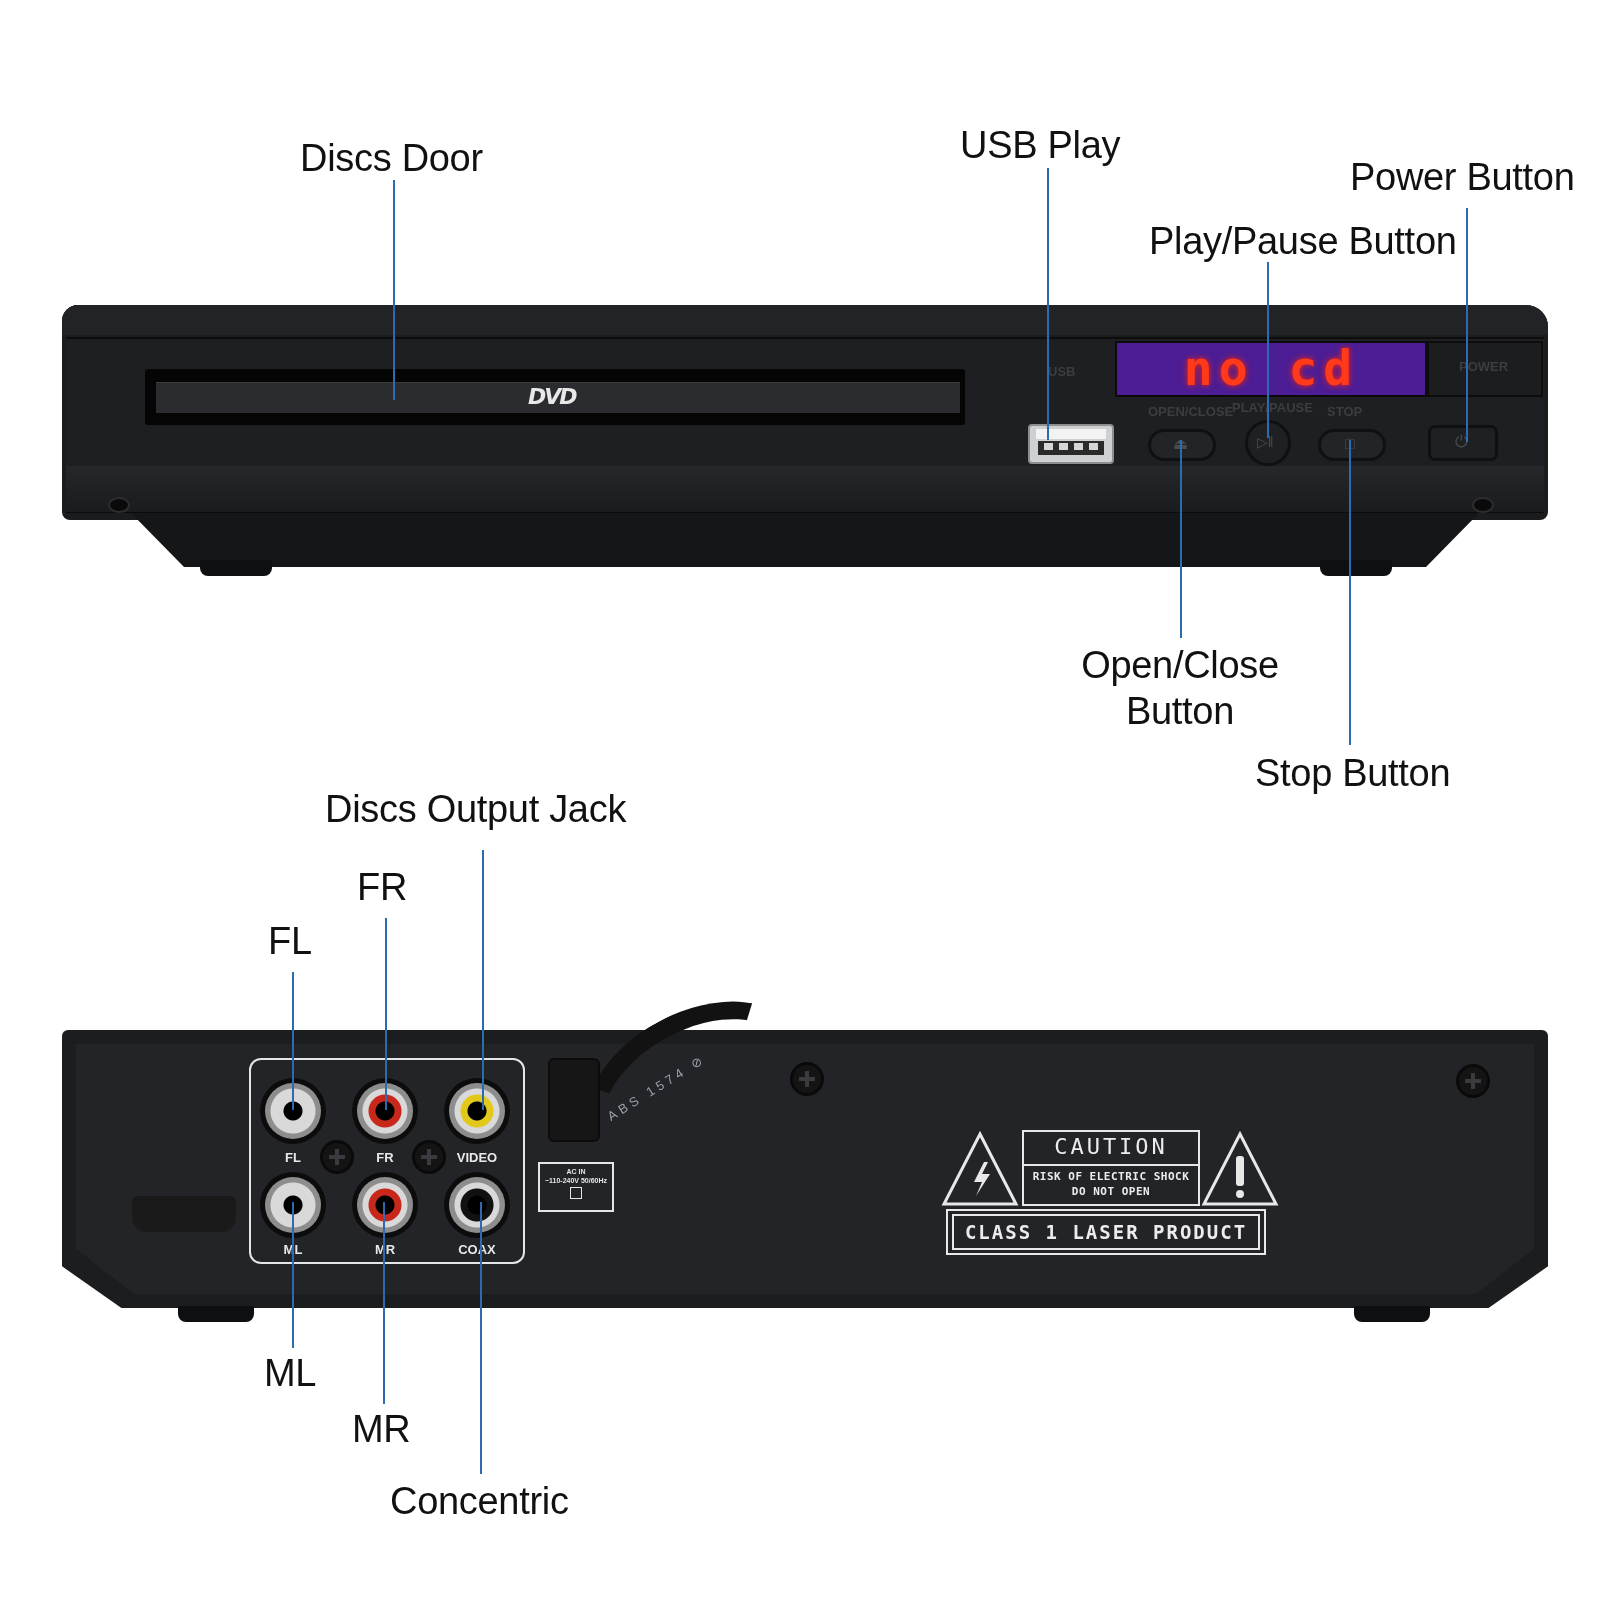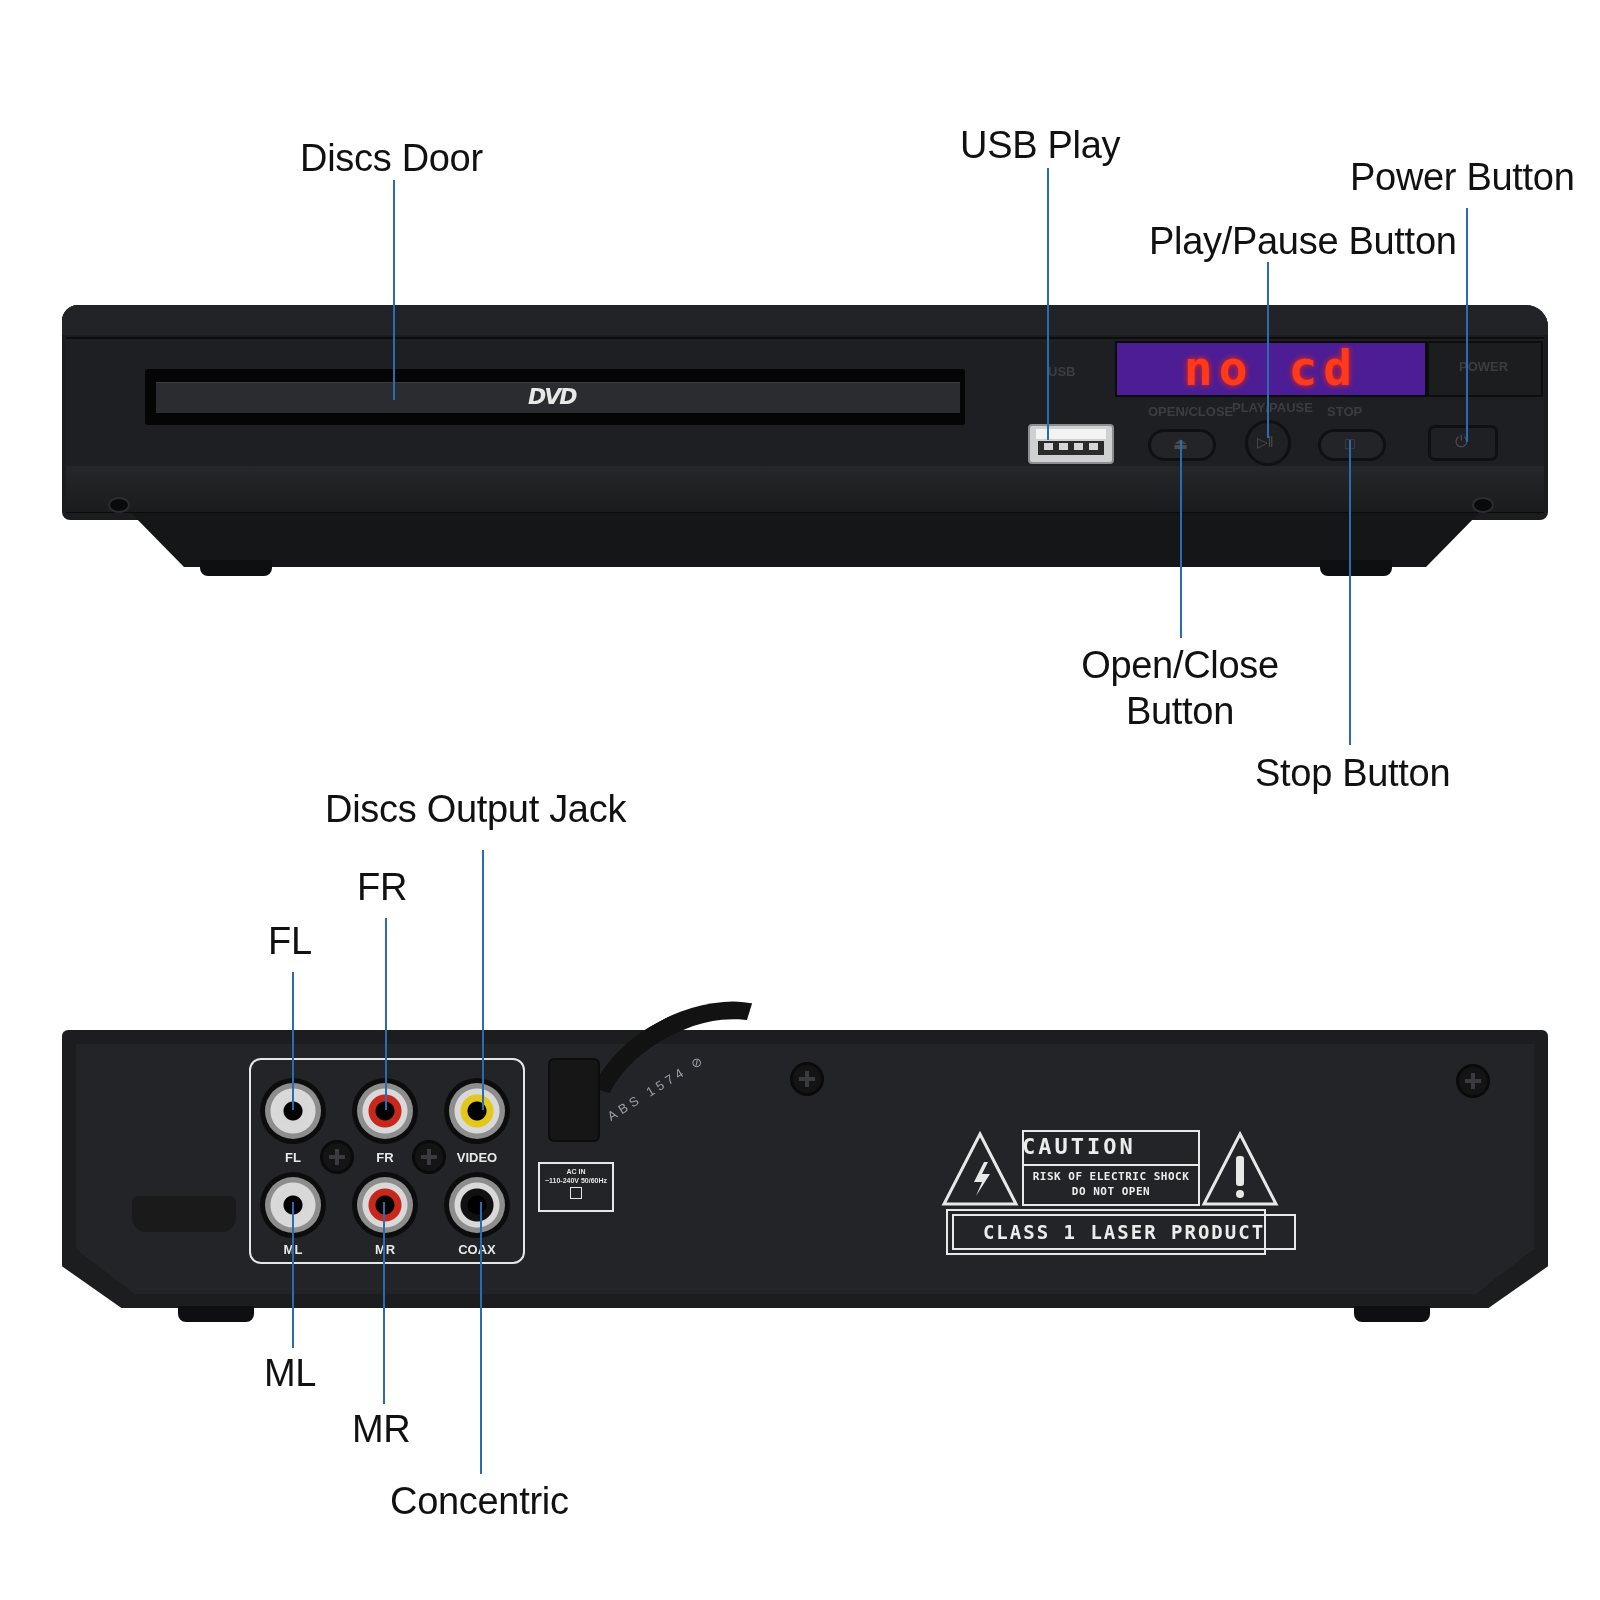--- a/index.html
+++ b/index.html
@@ -68,27 +68,27 @@
   .ac-box { left:538px; top:1162px; width:76px; height:50px; border:2px solid #e6e6e6; box-sizing:border-box;
             font-size:7px; font-weight:bold; color:#e6e6e6; text-align:center; line-height:9px; padding-top:3px; }
   .ac-box .sq { display:inline-block; width:10px; height:10px; border:1px solid #e6e6e6; margin-top:2px; }
   .cord-grommet { left:548px; top:1058px; width:48px; height:80px; background:#161617; border-radius:6px;
                   border:2px solid #0c0c0c; }
   .cord { left:578px; top:1012px; width:200px; height:120px; border:18px solid #121213; border-color:#121213 transparent transparent transparent;
           border-radius:60% 60% 0 0; transform:rotate(-28deg); }
   .cord-text { font-size:13px; color:#9aa0a8; letter-spacing:4px; }
 
   .caution-frame { left:1022px; top:1130px; width:178px; height:76px; border:2px solid #e8e8e8; box-sizing:border-box; }
-  .caution-title { left:1022px; top:1134px; width:178px; text-align:left; font-size:22px; font-weight:bold; color:#ececec; letter-spacing:3px;
+  .caution-title { left:1022px; top:1134px; width:178px; text-align:center; font-size:22px; font-weight:normal; color:#ececec; letter-spacing:3px;
                    font-family:"DejaVu Sans Mono", monospace; }
   .caution-divider { left:1022px; top:1164px; width:178px; height:2px; background:#e8e8e8; }
   .caution-sub { left:1022px; top:1169px; width:178px; text-align:center; font-size:11px; font-weight:bold; color:#ececec;
                  line-height:15px; font-family:"DejaVu Sans Mono", monospace; letter-spacing:0.5px; }
   .laser-frame { left:946px; top:1209px; width:320px; height:46px; border:2px solid #e8e8e8; box-sizing:border-box; }
-  .laser-inner { left:952px; top:1214px; width:344px; height:36px; border:2px solid #e8e8e8; box-sizing:border-box;
+  .laser-inner { left:952px; top:1214px; width:308px; height:36px; border:2px solid #e8e8e8; box-sizing:border-box;
                  text-align:center; font-size:19px; line-height:32px; font-weight:bold; color:#ececec; letter-spacing:2px;
                  font-family:"DejaVu Sans Mono", monospace; }
 </style>
 </head>
 <body>
 
 <div>
   <div class="abs front-body"></div>
   <div class="abs front-top"></div>
   <div class="abs front-base"></div>

